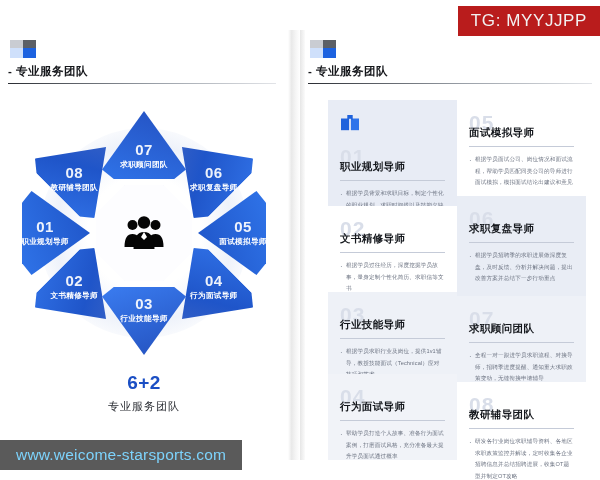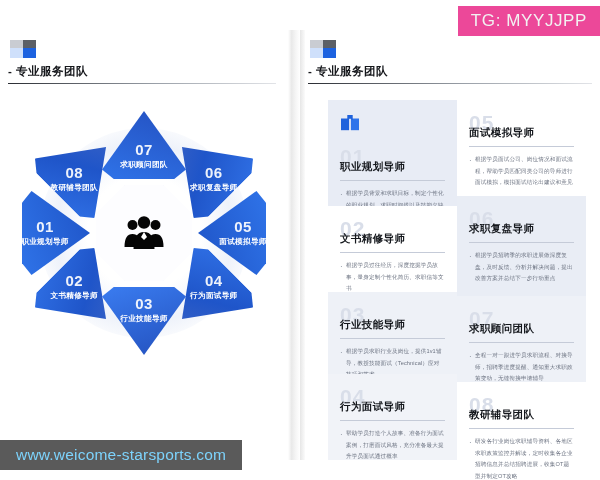--- a/index.html
+++ b/index.html
@@ -6,21 +6,21 @@
   body{
     width:600px;height:480px;
     background:#ffffff;
     font-family:"Liberation Sans","DejaVu Sans",sans-serif;
     overflow:hidden;position:relative;
   }
 
   
   .tg-badge{
     position:absolute;top:6px;right:0px;
-    background:#ec4899;color:#f2f2f2;
+    background:#b91c1c;color:#f2f2f2;
     font-size:17px;letter-spacing:.6px;
     padding:6px 13px 7px 13px;
     line-height:1;
     z-index:40;
   }
   .url-badge{
     position:absolute;left:0px;bottom:10px;
     background:#5a5a5a;color:#7dd3fc;
     font-size:15.5px;letter-spacing:.2px;
     padding:7px 16px 8px 16px;
@@ -260,20 +260,22 @@
         <circle cx="33.5" cy="9" r="5" fill="#050505"></circle>
         <path d="M25.5 31 Q25.5 18 33.5 18 Q41.5 18 41.5 31 Z" fill="#050505"></path>
         <circle cx="22" cy="6.5" r="6.2" fill="#050505"></circle>
         <path d="M11.5 33 Q11.5 16 22 16 Q32.5 16 32.5 33 Z" fill="#050505"></path>
         <path d="M22 16 L19 21 L22 24 L25 21 Z" fill="#ffffff"></path>
       </svg>
     </div>
   </div>
 
   <div class="flower-caption">
+    <div class="fc-big">6+2</div>
+    <div class="fc-sub">专业服务团队</div>
   </div>
 </div>
 
 <div class="gutter"></div>
 
 <div class="page page-right">
 
   <div class="panel-head">
     <div class="logo-mark">
       <i class="lm-a"></i>

